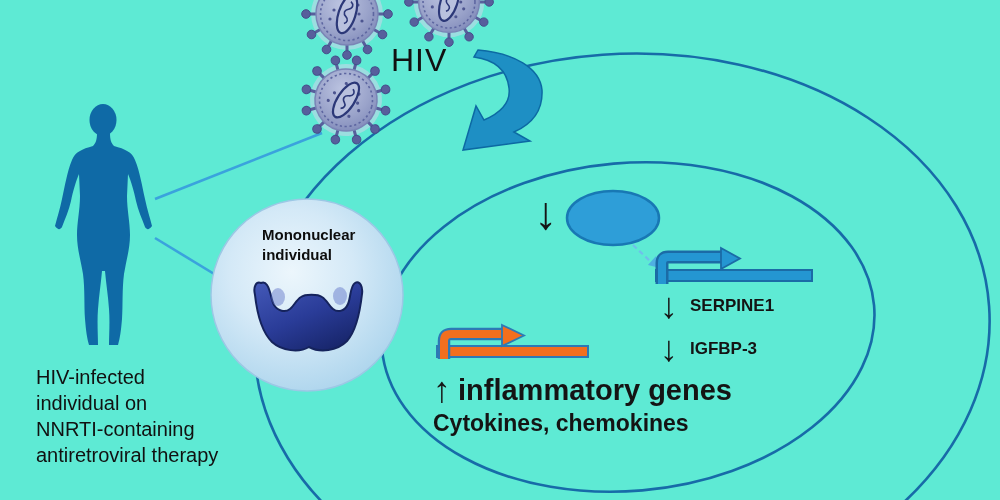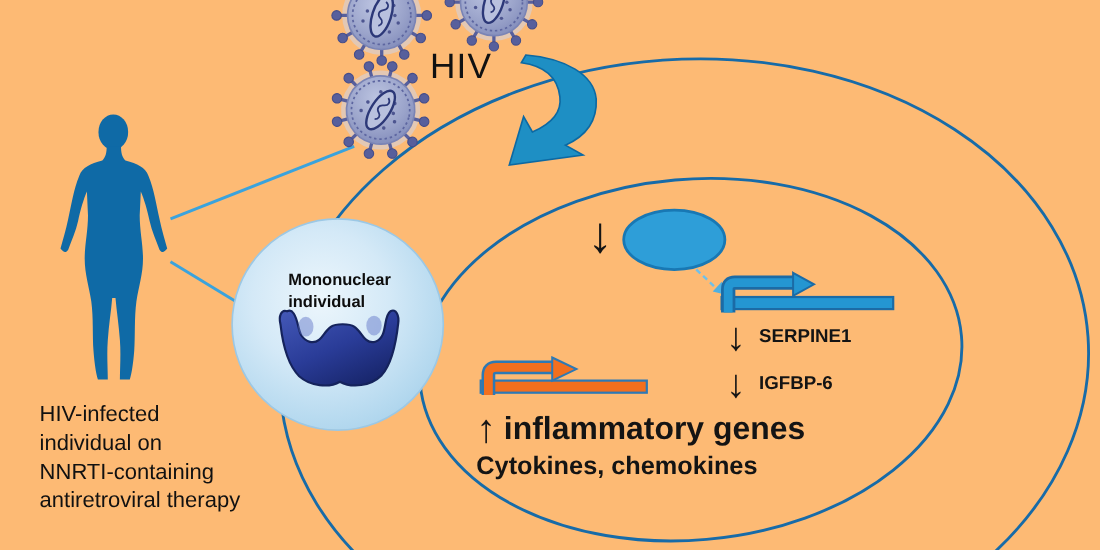--- a/index.html
+++ b/index.html
@@ -1,23 +1,23 @@
 <!DOCTYPE html>
 <html><head>
 <meta charset="utf-8">
 <style>
   html,body{margin:0;padding:0;background:#fff;}
   #stage{
-    position:relative;width:1000px;height:500px;background:#fdba74;overflow:hidden;
+    position:relative;width:1000px;height:500px;background:#5eead4;overflow:hidden;
     font-family:"Liberation Sans","DejaVu Sans",sans-serif;color:#1b1b1b;
   }
   .abs{position:absolute;}
   .lbl{white-space:nowrap;}
   .hiv-label{left:391px;top:42px;font-size:32px;letter-spacing:1px;color:#111;}
-  .cell-label{left:262px;top:225px;font-size:15px;font-weight:bold;line-height:1.3;color:#0d0d0d;margin-top:20px;}
+  .cell-label{left:262px;top:225px;font-size:15px;font-weight:bold;line-height:1.3;color:#0d0d0d;}
   .caption{left:36px;top:364px;font-size:20px;line-height:26px;color:#111;}
   .p53-text{left:567px;top:196px;width:92px;height:45px;display:flex;align-items:center;justify-content:center;
             font-size:25px;font-weight:bold;color:#0c2e66;}
   .big-down{left:534px;top:186px;font-size:46px;font-weight:400;color:#151515;}
   .gene-row{display:flex;align-items:center;gap:12px;}
   .gene-row .arr{font-size:36px;font-weight:400;color:#151515;line-height:1;}
   .gene-row .txt{font-size:17px;font-weight:bold;color:#141414;}
   .row-serpine{left:660px;top:288px;}
   .row-igfbp{left:660px;top:331px;}
   .row-inflam{left:433px;top:372px;gap:7px;}
@@ -156,21 +156,21 @@
   </div>
 
   <div class="abs lbl big-down">↓</div>
 
   <div class="abs gene-row row-serpine">
     <span class="arr">↓</span>
     <span class="txt lbl">SERPINE1</span>
   </div>
   <div class="abs gene-row row-igfbp">
     <span class="arr">↓</span>
-    <span class="txt lbl">IGFBP-6</span>
+    <span class="txt lbl">IGFBP-3</span>
   </div>
 
   <div class="abs gene-row row-inflam">
     <span class="arr">↑</span>
     <span class="txt lbl">inflammatory genes</span>
   </div>
   <div class="abs lbl cytokines">Cytokines, chemokines</div>
 
   <div class="abs caption">
     <div>HIV-infected</div>

